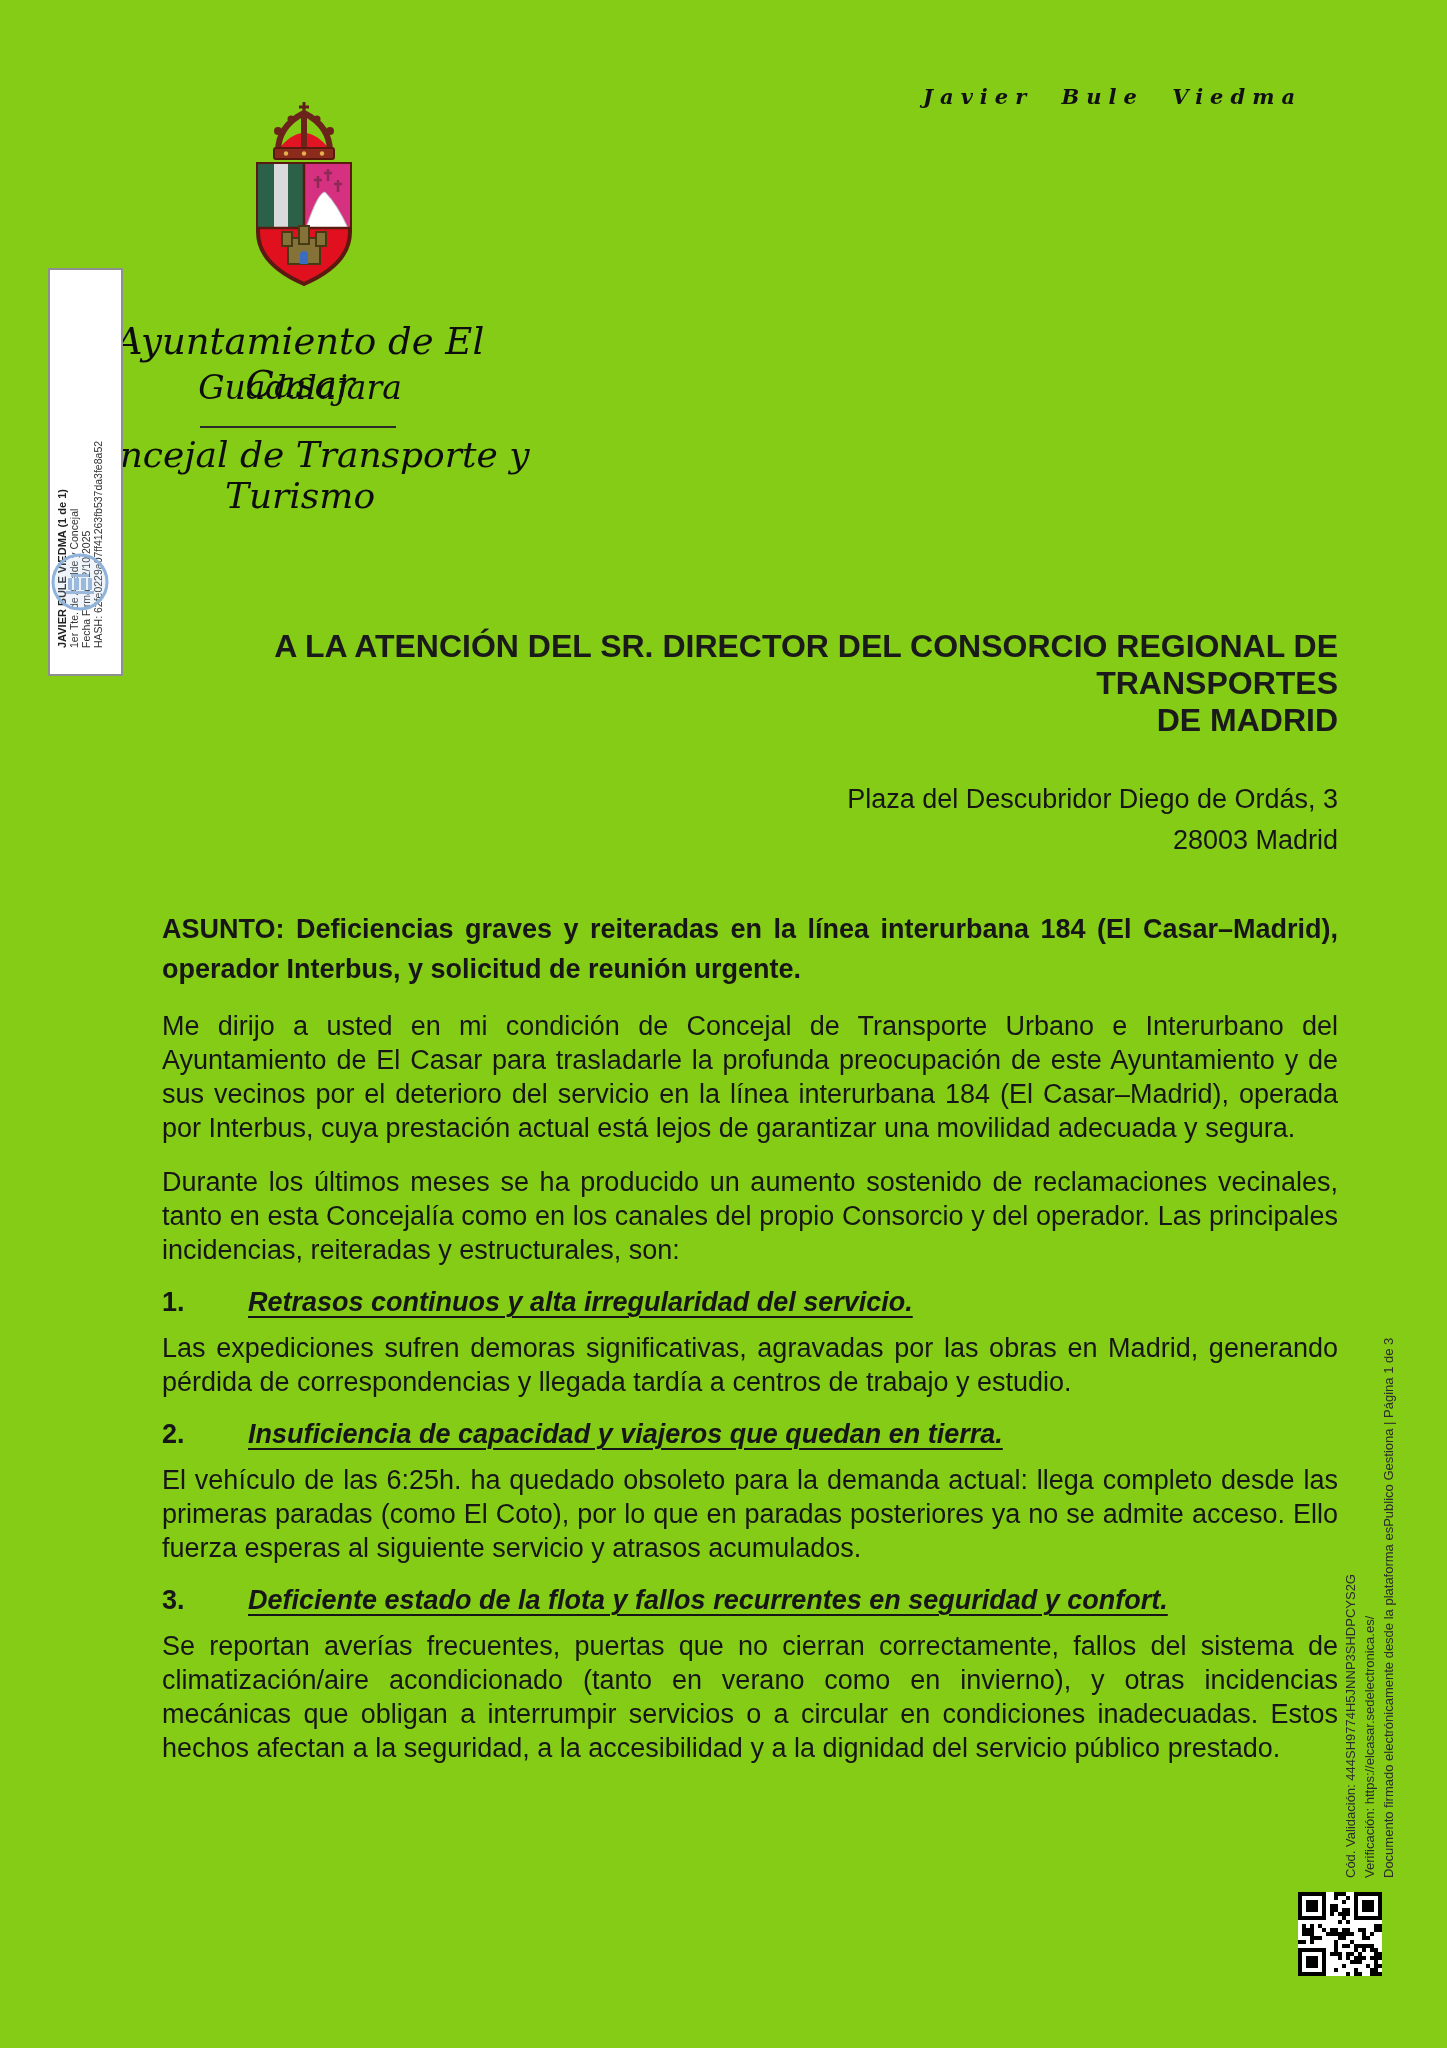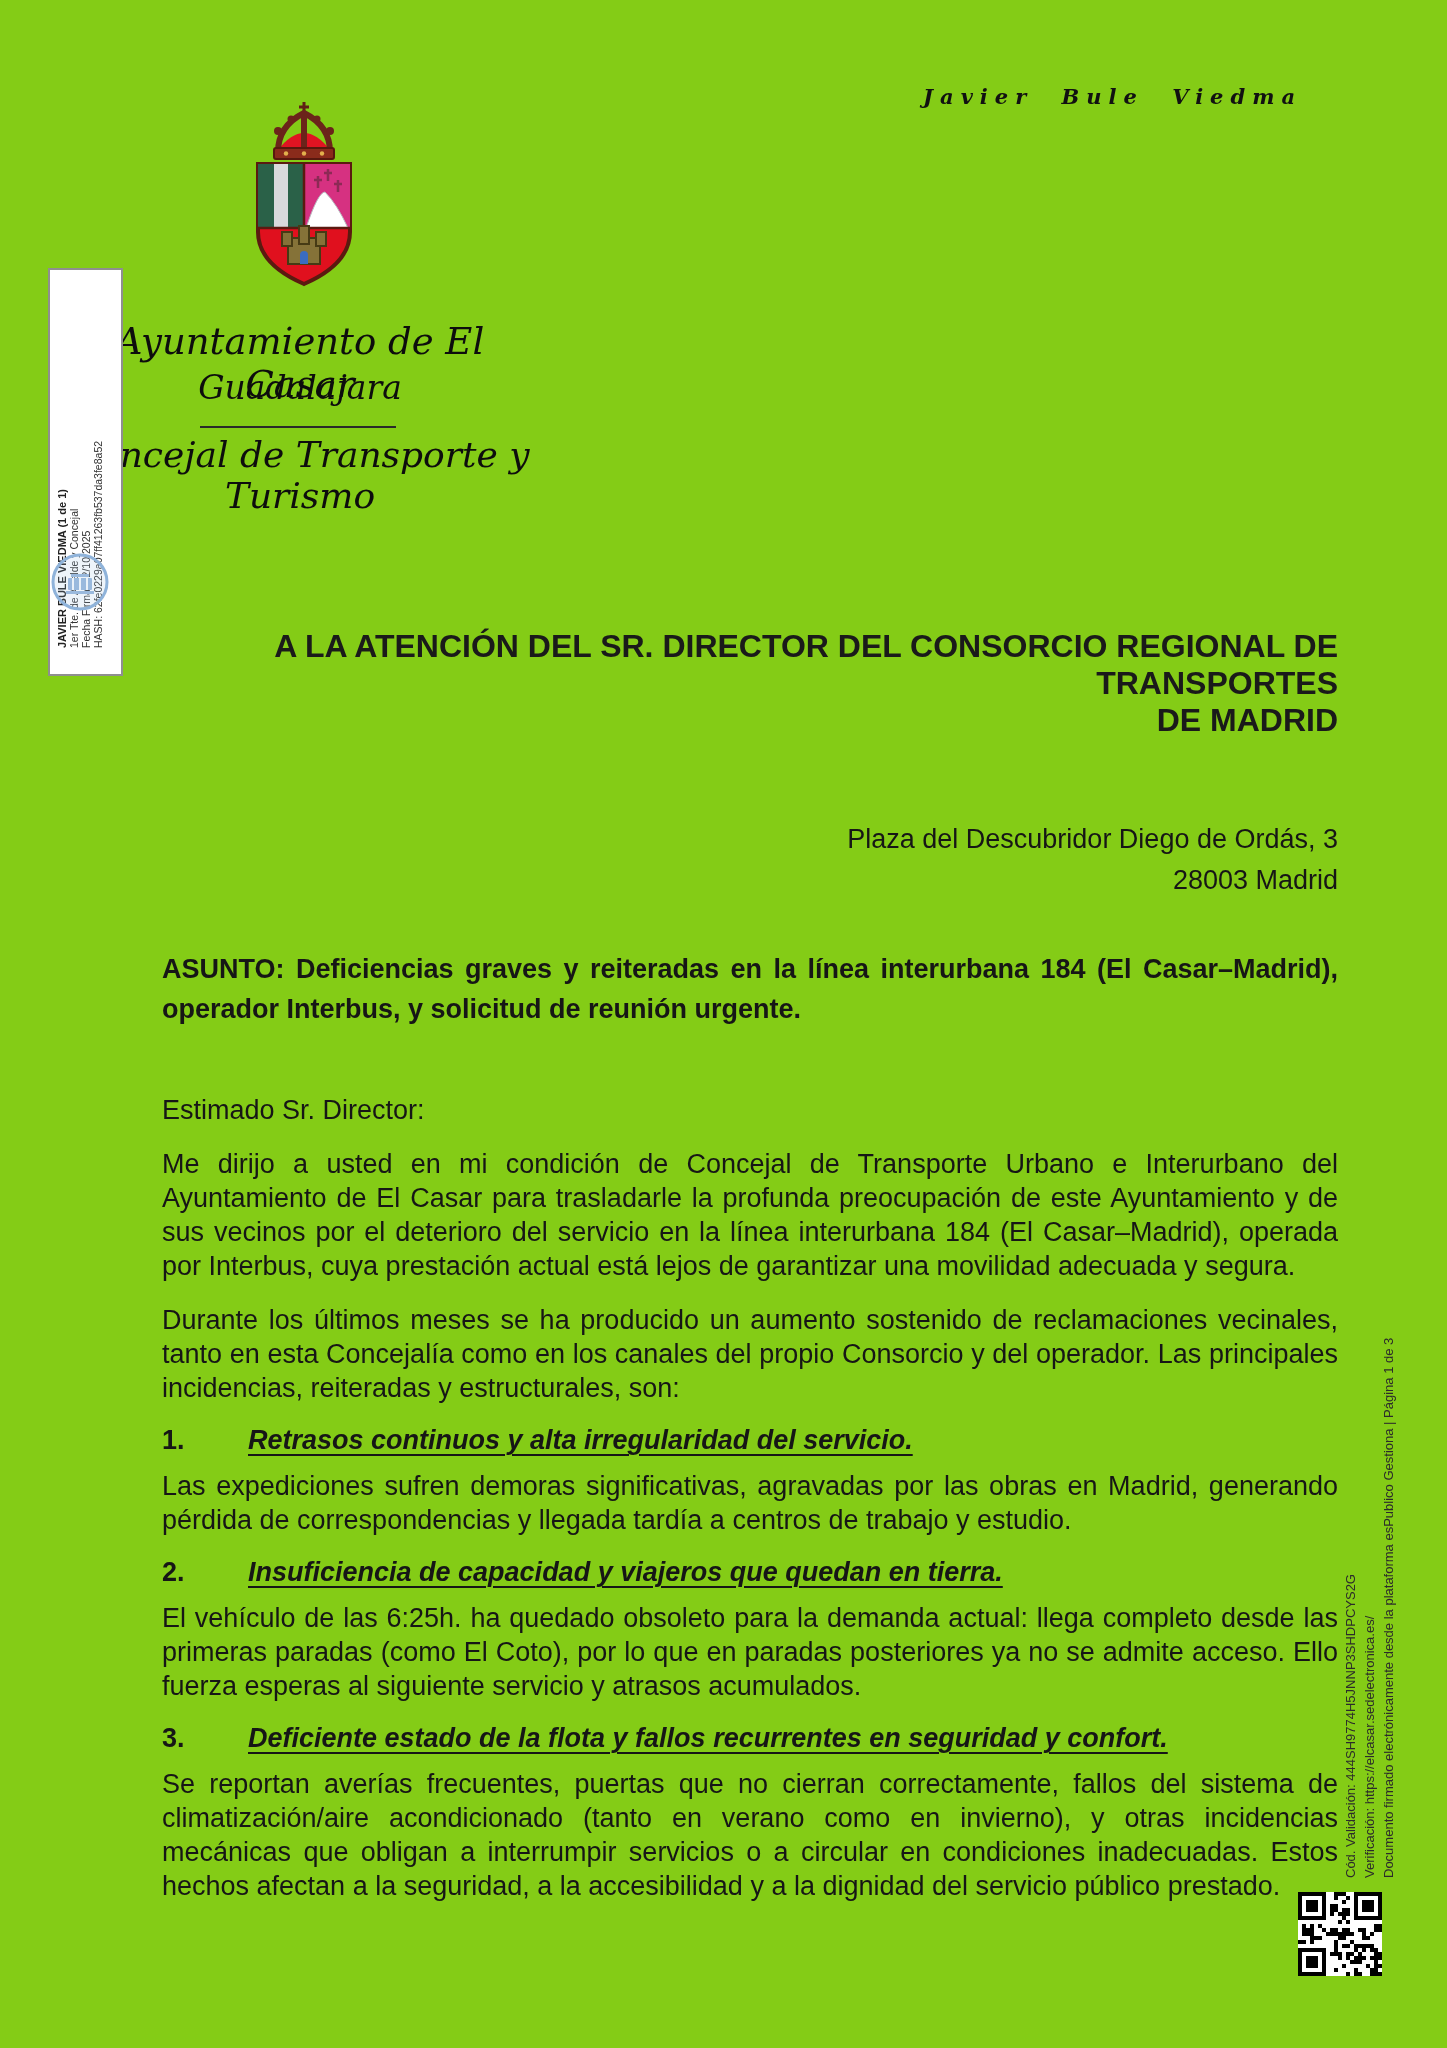--- a/index.html
+++ b/index.html
@@ -28,21 +28,21 @@
   .sig-text{position:absolute;left:56px;top:648px;width:372px;
     transform:rotate(-90deg);transform-origin:0 0;
     font-size:10.5px;line-height:12px;color:#333;white-space:nowrap;}
   .sig-text .b{font-weight:bold;font-size:11px;color:#222;}
   .seal{position:absolute;left:50px;top:552px;width:60px;height:60px;}
 
   
   .letter-col{position:absolute;left:162px;top:628px;width:1176px;
     font-size:27px;line-height:34px;color:#161616;}
   .recipient{text-align:right;font-weight:bold;font-size:32px;line-height:37px;color:#1a1a1a;}
-  .address{text-align:right;margin-top:80px;line-height:41px;}
+  .address{text-align:right;margin-top:40px;line-height:41px;}
   .subject{margin-top:48px;font-weight:bold;text-align:justify;line-height:40px;}
   .salutation{margin-top:64px;}
   .para{margin-top:20px;text-align:justify;}
   .para.tight{margin-top:20px;}
   .item-head{margin-top:18px;}
   .item-num{display:inline-block;width:86px;font-weight:bold;}
   .item-title{font-weight:bold;font-style:italic;text-decoration:underline;text-underline-offset:5px;text-decoration-thickness:2px;}
   .item-body{margin-top:12px;text-align:justify;}
 
   
@@ -136,21 +136,20 @@
       <div>DE MADRID</div>
     </div>
 
     <div class="address">
       <div>Plaza del Descubridor Diego de Ordás, 3</div>
       <div>28003 Madrid</div>
     </div>
 
     <div class="subject">ASUNTO: Deficiencias graves y reiteradas en la línea interurbana 184 (El Casar–Madrid), operador Interbus, y solicitud de reunión urgente.</div>
 
-    <div class="salutation">Estimado Sr. Director:</div>
 
     <div class="para">Me dirijo a usted en mi condición de Concejal de Transporte Urbano e Interurbano del Ayuntamiento de El Casar para trasladarle la profunda preocupación de este Ayuntamiento y de sus vecinos por el deterioro del servicio en la línea interurbana 184 (El Casar–Madrid), operada por Interbus, cuya prestación actual está lejos de garantizar una movilidad adecuada y segura.</div>
     <div class="para tight">Durante los últimos meses se ha producido un aumento sostenido de reclamaciones vecinales, tanto en esta Concejalía como en los canales del propio Consorcio y del operador. Las principales incidencias, reiteradas y estructurales, son:</div>
 
     <div class="item-head">
       <span class="item-num">1.</span><span class="item-title">Retrasos continuos y alta irregularidad del servicio.</span>
     </div>
     <div class="item-body">Las expediciones sufren demoras significativas, agravadas por las obras en Madrid, generando pérdida de correspondencias y llegada tardía a centros de trabajo y estudio.</div>
 
     <div class="item-head">

